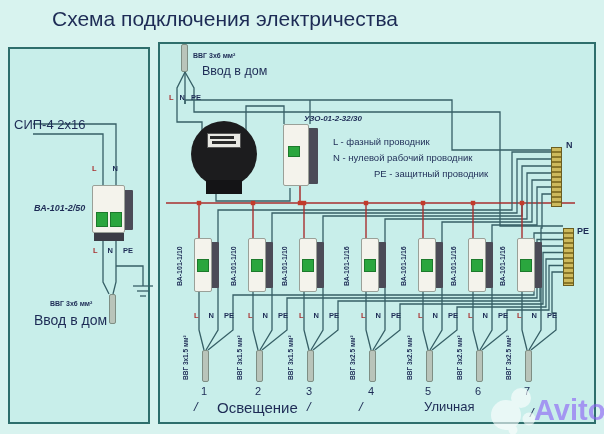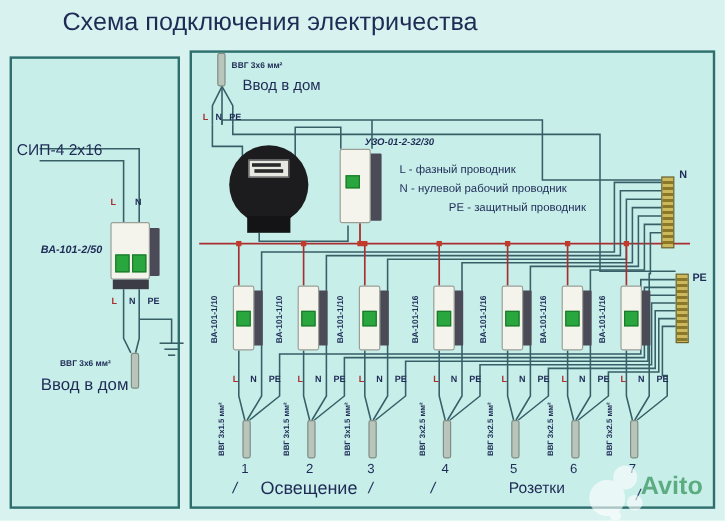--- a/index.html
+++ b/index.html
@@ -170,21 +170,21 @@
     <div class="lbl navy" style="left:333px;top:136px;font-size:9.5px;">L - фазный проводник</div>
     <div class="lbl navy" style="left:333px;top:152px;font-size:9.5px;">N - нулевой рабочий проводник</div>
     <div class="lbl navy" style="left:330px;top:168px;font-size:9.5px;margin-left:44px;">PE - защитный проводник</div>
     <div class="lbl navy" style="left:566px;top:140px;font-size:9px;font-weight:bold;">N</div>
     <div class="lbl navy" style="left:577px;top:226px;font-size:9px;font-weight:bold;">PE</div>
 
     <div class="lbl navy" style="left:194px;top:399px;font-size:13px;font-style:italic;">/</div>
     <div class="lbl navy" style="left:217px;top:399px;font-size:15px;">Освещение</div>
     <div class="lbl navy" style="left:307px;top:399px;font-size:13px;font-style:italic;">/</div>
     <div class="lbl navy" style="left:359px;top:399px;font-size:13px;font-style:italic;">/</div>
-    <div class="lbl navy" style="left:424px;top:399px;font-size:13px;">Розетки</div>
+    <div class="lbl navy" style="left:424px;top:399px;font-size:13px;">Уличная</div>
     <div class="lbl navy" style="left:530px;top:405px;font-size:13px;font-style:italic;">/</div>
   <div class="vtext navy" style="left:176px;top:238px;height:56px;font-size:7px;font-weight:bold;">ВА-101-1/10</div>
       <div class="wirelabels" style="left:194px;top:311px;width:40px;">
         <span class="red">L</span>
         <span class="navy">N</span>
         <span class="navy">PE</span>
       </div>
       <div class="vtext navy" style="left:182px;top:326px;height:64px;font-size:6.5px;font-weight:bold;">ВВГ 3х1.5 мм²</div>
       <div class="lbl navy" style="left:201px;top:385px;font-size:11px;">1</div>
       <div class="vtext navy" style="left:230px;top:238px;height:56px;font-size:7px;font-weight:bold;">ВА-101-1/10</div>
@@ -237,15 +237,15 @@
       <div class="lbl navy" style="left:524px;top:385px;font-size:11px;">7</div>
     </div>
 
   <div class="abs" style="left:480px;top:382px;width:140px;height:52px;opacity:.6;">
     <svg width="140" height="52">
       <circle cx="26" cy="33" r="15" fill="#ffffff"></circle>
       <circle cx="41" cy="16" r="10" fill="#ffffff"></circle>
       <circle cx="49" cy="37" r="6.5" fill="#ffffff"></circle>
       <circle cx="33" cy="48" r="4.5" fill="#ffffff"></circle>
     </svg>
-    <span class="lbl" style="left:54px;top:12px;font-size:21px;font-weight:bold;color:#15803d;">Avito</span>
+    <span class="lbl" style="left:54px;top:12px;font-size:29px;font-weight:bold;color:#8b5cf6;">Avito</span>
   </div>
 </div>
 
 </body></html>

